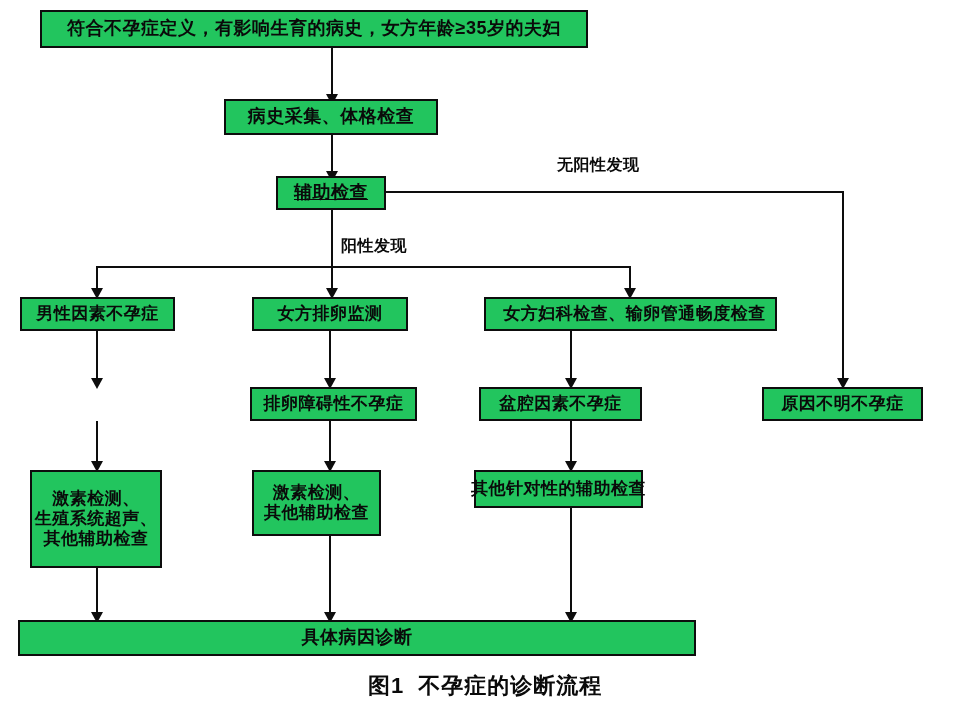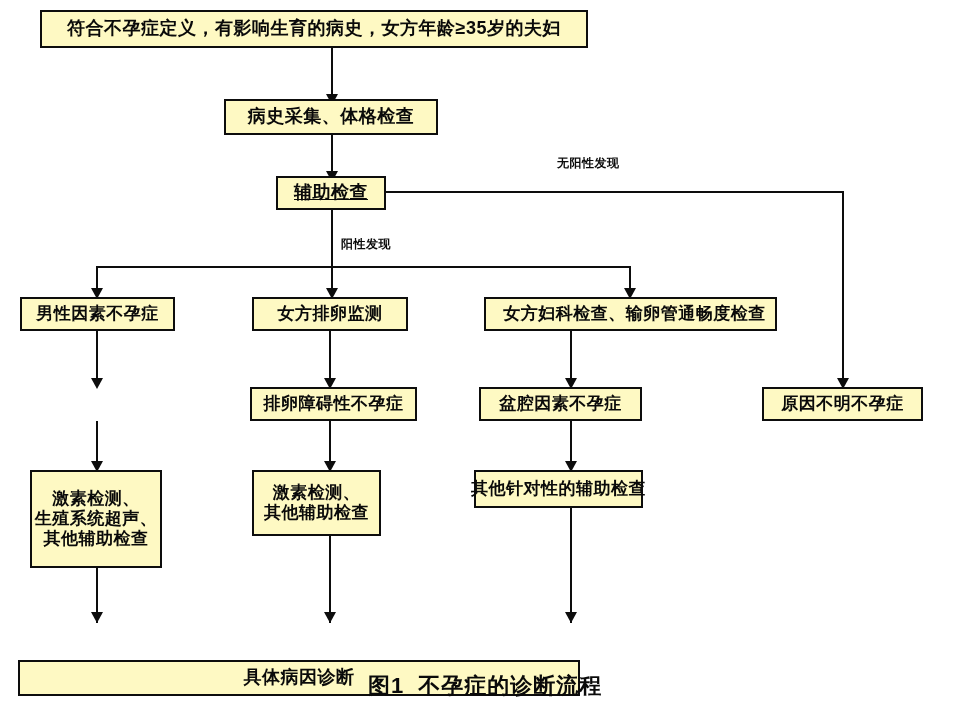--- a/index.html
+++ b/index.html
@@ -14,21 +14,21 @@
     position: relative;
     width: 959px;
     height: 709px;
     background: #ffffff;
     overflow: hidden;
   }
   .node {
     position: absolute;
     box-sizing: border-box;
     border: 2px solid #0d0d0d;
-    background: #fef9c3;
+    background: #22c55e;
     display: flex;
     flex-direction: column;
     align-items: center;
     justify-content: center;
     text-align: center;
     color: #0a0a0a;
     font-weight: bold;
     letter-spacing: 0.5px;
     line-height: 1.18;
     z-index: 3;
@@ -53,21 +53,21 @@
     width: 0;
     height: 0;
     border-left: 6px solid transparent;
     border-right: 6px solid transparent;
     border-top: 11px solid #0d0d0d;
     z-index: 2;
   }
 
   .edge-label {
     position: absolute;
-    font-size: 12px;
+    font-size: 16px;
     font-weight: bold;
     color: #0a0a0a;
     white-space: nowrap;
     letter-spacing: 0.5px;
     z-index: 4;
   }
 
   .caption {
     position: absolute;
     font-size: 22px;
@@ -177,21 +177,21 @@
 
   <div class="edge v" style="left:96px; top:568px; height:55px;"></div>
   <div class="arrow" style="left:91px; top:612px;"></div>
 
   <div class="edge v" style="left:329px; top:536px; height:87px;"></div>
   <div class="arrow" style="left:324px; top:612px;"></div>
 
   <div class="edge v" style="left:570px; top:508px; height:115px;"></div>
   <div class="arrow" style="left:565px; top:612px;"></div>
 
-  <div class="node n-f18" style="left:18px; top:620px; width:562px; height:36px;margin-top:40px;">
+  <div class="node n-f18" style="left:18px; top:620px; width:678px; height:36px;">
     <span class="ln">具体病因诊断</span>
   </div>
 
   <div class="caption" style="left:368px; top:671px;">
     <span class="cap-num">图1</span><span>不孕症的诊断流程</span>
   </div>
 
 </div>
 
 </body></html>

